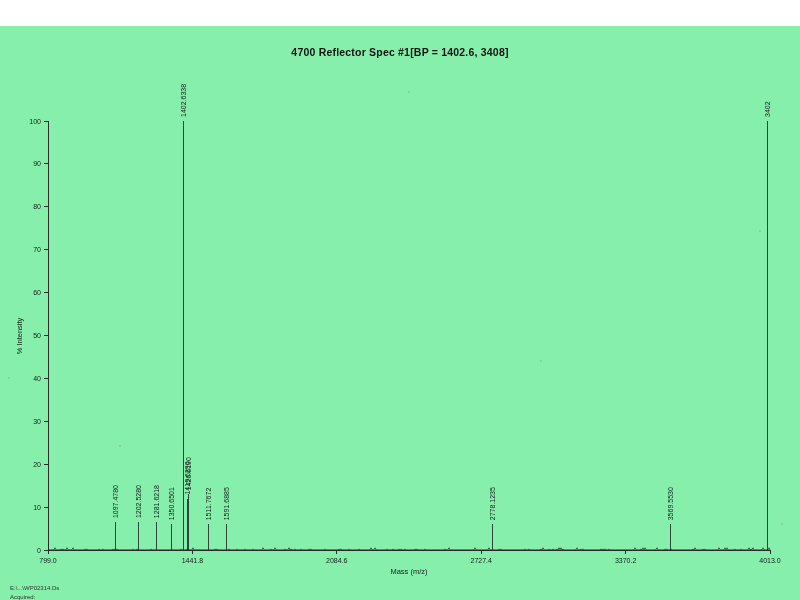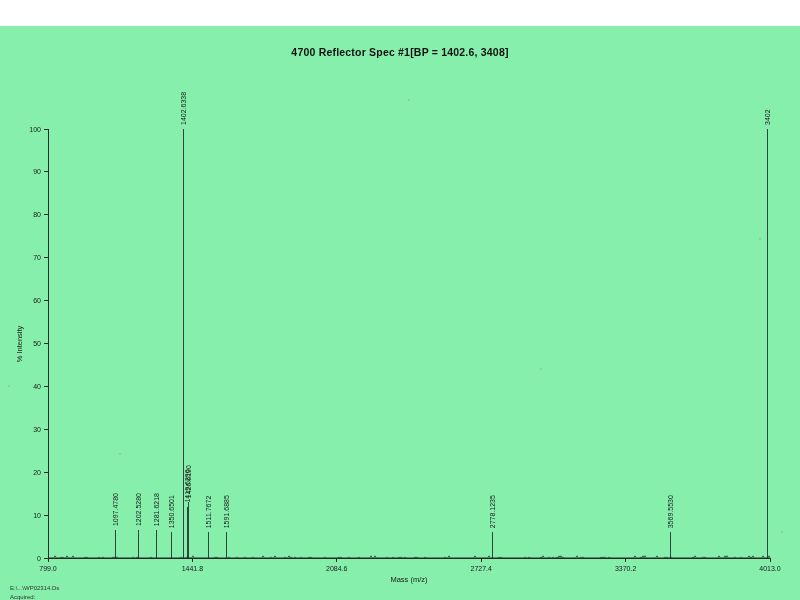--- a/index.html
+++ b/index.html
@@ -24,21 +24,21 @@
     width: 800px;
     text-align: center;
     font-size: 10.5px;
     font-weight: bold;
     color: #111;
     letter-spacing: 0.2px;
   }
   #plot-wrap {
     position: absolute;
     left: 0;
-    top: 8px;
+    top: 0;
     width: 800px;
     height: 428px;
   }
   svg#chart {
     position: absolute;
     left: 0;
     top: 0;
   }
   .axis-line {
     stroke: #2b2b2b;

